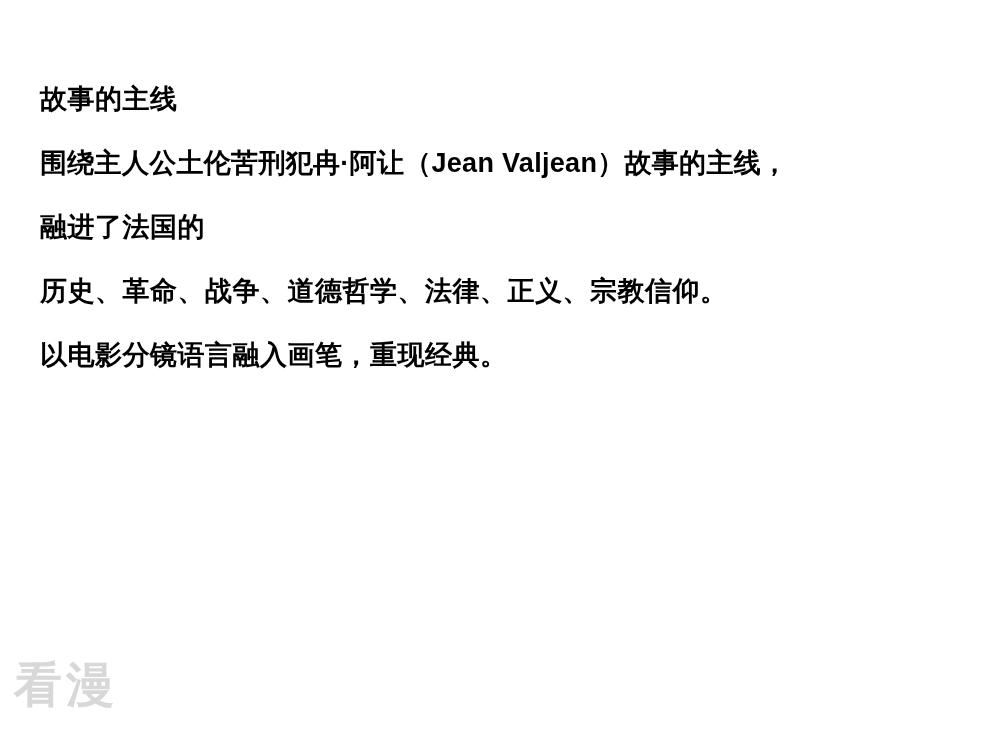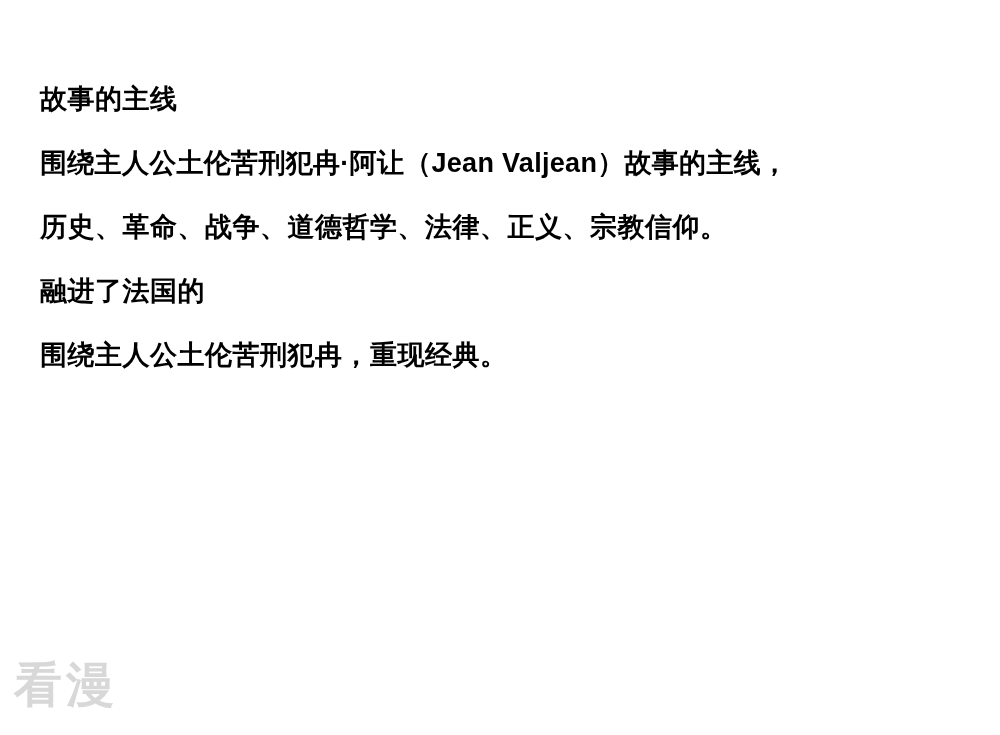--- a/index.html
+++ b/index.html
@@ -58,20 +58,20 @@
   }
 </style>
 </head>
 <body>
 
 <div class="page">
 
   <div class="content">
     <div class="line">故事的主线</div>
     <div class="line latin-mixed">围绕主人公土伦苦刑犯冉·阿让（Jean Valjean）故事的主线，</div>
+    <div class="line">融进了法国的</div>
     <div class="line">历史、革命、战争、道德哲学、法律、正义、宗教信仰。</div>
-    <div class="line">融进了法国的</div>
-    <div class="line">围绕主人公土伦苦刑犯冉，重现经典。</div>
+    <div class="line">以电影分镜语言融入画笔，重现经典。</div>
   </div>
 
   <div class="watermark">看漫</div>
 
 </div>
 
 </body></html>

